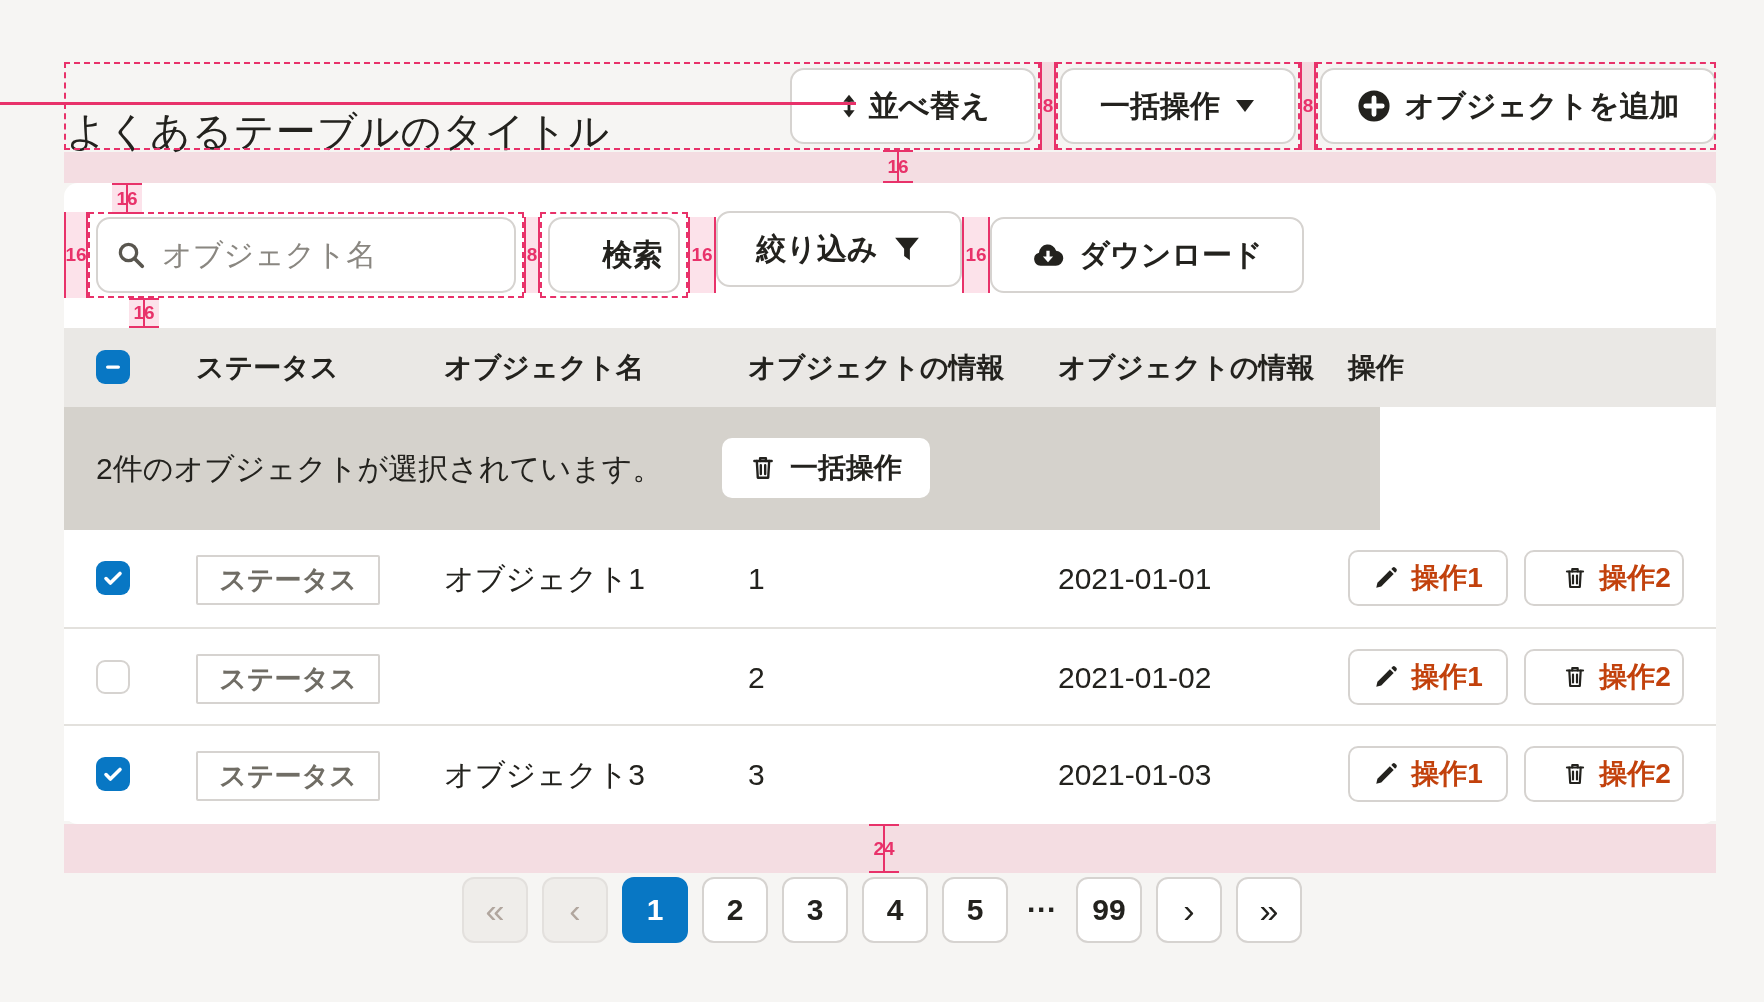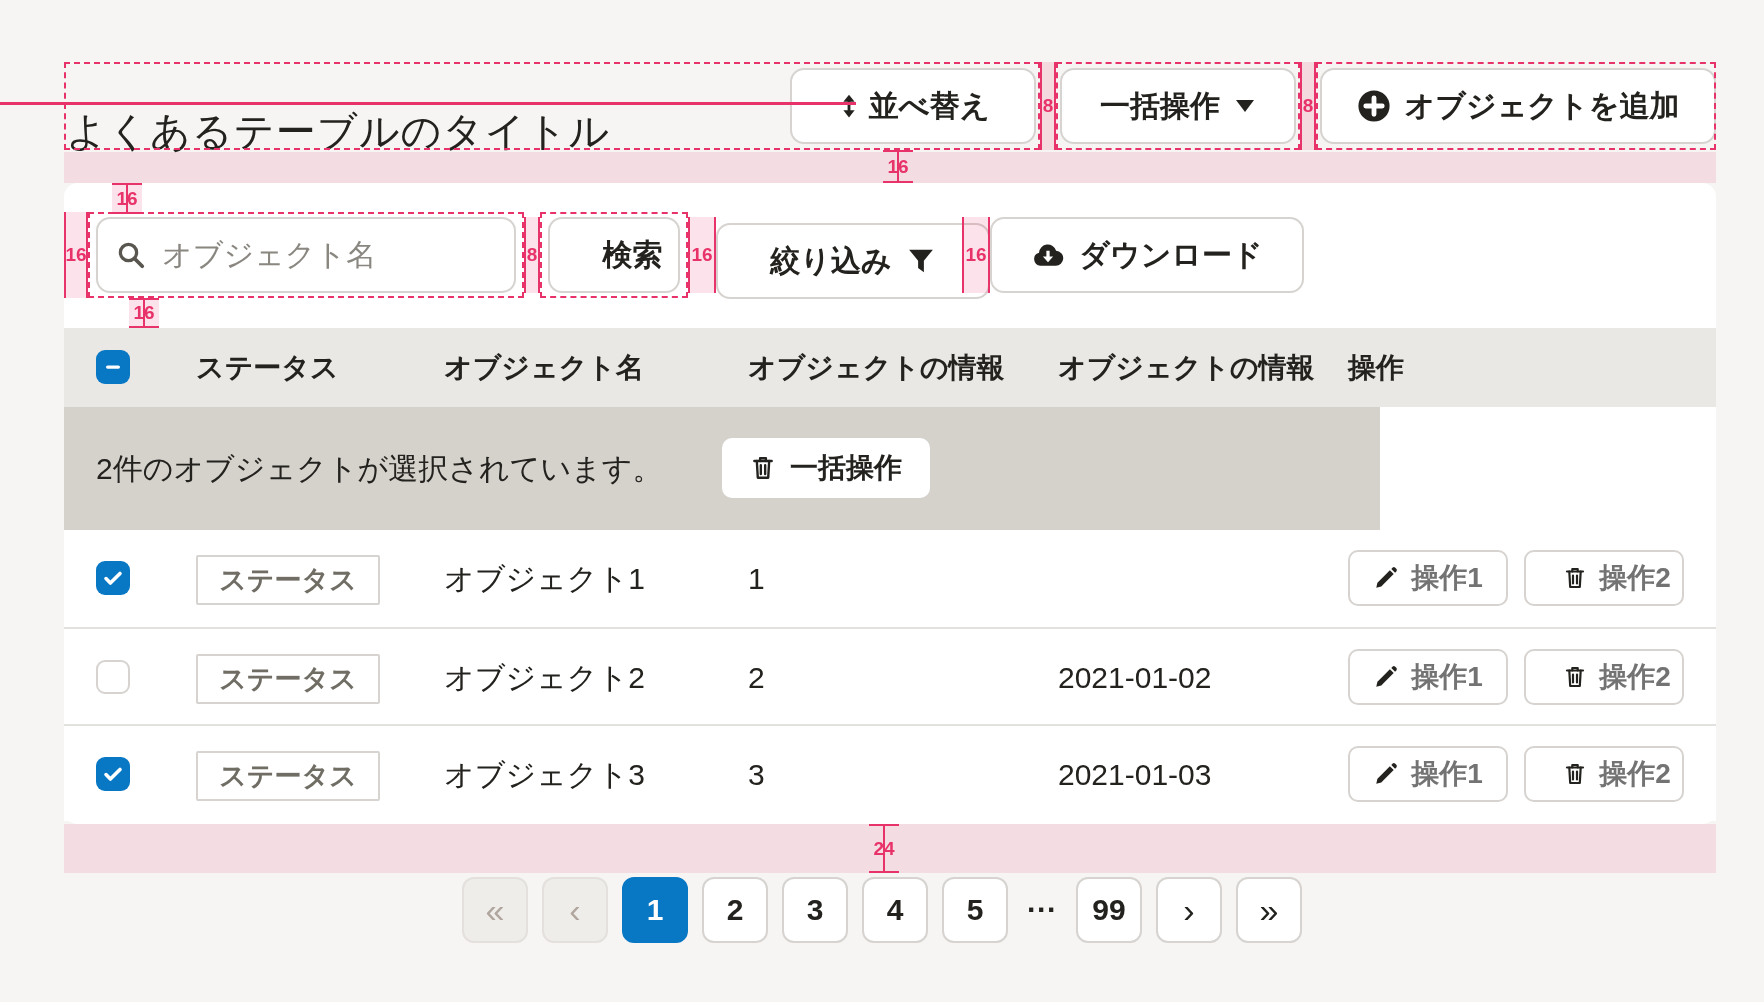--- a/index.html
+++ b/index.html
@@ -17,40 +17,40 @@
   .btn svg{flex:0 0 auto;}
   .btn-sort{left:790px;top:68px;width:246px;gap:7px;}
   .btn-bulk{left:1060px;top:68px;width:236px;}
   .btn-add{left:1320px;top:68px;width:396px;}
 
   .search-box{left:96px;top:217px;width:420px;height:76px;background:#fff;border:2px solid #d6d3d0;
               border-radius:14px;display:flex;align-items:center;gap:14px;padding:0 18px;z-index:10;}
   .search-box input{border:none;outline:none;flex:1;font-size:30px;font-family:inherit;color:#23221e;background:transparent;min-width:0;}
   .search-box input::placeholder{color:#8a8781;}
   .btn-search{left:548px;top:217px;width:132px;padding-left:43px;}
-  .btn-filter{left:716px;top:223px;width:274px;}
+  .btn-filter{left:716px;top:211px;width:246px;}
   .btn-download{left:990px;top:217px;width:314px;}
 
   .thead{left:64px;top:328px;width:1652px;height:79px;background:#eae8e5;z-index:5;}
   .hcell{position:absolute;top:0;line-height:79px;font-weight:bold;font-size:28px;white-space:nowrap;}
   .banner{left:64px;top:407px;width:1316px;height:123px;background:#d5d2cc;z-index:5;}
   .banner-msg{position:absolute;left:32px;top:0;line-height:123px;font-size:30px;white-space:nowrap;}
   .banner-btn{position:absolute;left:658px;top:31px;height:60px;background:#fff;border:none;border-radius:10px;
               display:flex;align-items:center;gap:14px;padding:0 28px;font-weight:bold;font-size:28px;
               color:#23221e;font-family:inherit;cursor:pointer;}
 
   .trow{left:64px;width:1652px;height:97px;background:#fff;z-index:5;}
   .trow.divided{border-top:2px solid #e3e1dd;}
   .cell{position:absolute;top:0;line-height:97px;font-size:30px;white-space:nowrap;}
   .c-name{left:380px;} .c-info1{left:684px;} .c-info2{left:994px;}
   .badge{position:absolute;left:132px;top:25px;width:180px;height:46px;border:2px solid #d6d3d0;border-radius:2px;
          display:flex;align-items:center;justify-content:center;font-size:27px;font-weight:bold;color:#706d65;background:#fff;}
   .act{position:absolute;top:20px;height:56px;width:160px;background:#fff;border:2px solid #d6d3d0;border-radius:10px;
        display:flex;align-items:center;justify-content:center;gap:12px;font-weight:bold;font-size:28px;
-       color:#737373;font-family:inherit;cursor:pointer;}
+       color:#c2410c;font-family:inherit;cursor:pointer;}
   .act1{left:1284px;} .act2{left:1460px;padding-left:32px;}
 
   .cb{position:absolute;left:32px;width:34px;height:34px;border-radius:9px;box-sizing:border-box;cursor:pointer;
       display:flex;align-items:center;justify-content:center;}
   .cb.on{background:#0877c4;}
   .cb.off{background:#fff;border:2px solid #d6d3d0;}
   .thead .cb{top:22px;} .trow .cb{top:31px;}
 
   .pagination{left:0;top:877px;width:1764px;display:flex;justify-content:center;align-items:stretch;gap:14px;height:66px;z-index:5;}
   .pg{min-width:66px;height:66px;box-sizing:border-box;background:#fff;border:2px solid #d6d3d0;border-radius:12px;
@@ -164,20 +164,21 @@
 
   <div class="abs trow" style="top:530px">
     <span class="cb on">
       <svg width="24" height="24" viewBox="0 0 24 24">
           <path d="M5 12.6l4.4 4.4L19 7.4" stroke="#fff" stroke-width="3.6" fill="none" stroke-linecap="round" stroke-linejoin="round"></path>
         </svg>
     </span>
     <span class="badge">ステータス</span>
     <span class="cell c-name">オブジェクト1</span>
     <span class="cell c-info1">1</span>
+    <span class="cell c-info2">2021-01-01</span>
     <button class="act act1">
       <svg width="26" height="26" viewBox="0 0 24 24">
           <path d="M3 21l1.1-4.6L15.6 4.9l3.5 3.5L7.6 19.9z" fill="#23221e"></path>
           <path d="M16.9 3.6l3.5 3.5 1.1-1.1a1.8 1.8 0 0 0 0-2.5l-1-1a1.8 1.8 0 0 0-2.5 0z" fill="#23221e"></path>
         </svg>
       <span>操作1</span>
     </button>
     <button class="act act2">
       <svg width="24" height="24" viewBox="0 0 24 24">
           <g stroke="#23221e" stroke-width="2.2" fill="none" stroke-linecap="round" stroke-linejoin="round">
@@ -187,21 +188,20 @@
             <path d="M10 9.5v8M14 9.5v8"></path>
           </g>
         </svg>
       <span>操作2</span>
     </button>
   </div>
 
   <div class="abs trow divided" style="top:627px">
     <span class="cb off"></span>
     <span class="badge">ステータス</span>
-    <span class="cell c-name">オブジェクト2</span>
     <span class="cell c-info1">2</span>
     <span class="cell c-info2">2021-01-02</span>
     <button class="act act1">
       <svg width="26" height="26" viewBox="0 0 24 24">
           <path d="M3 21l1.1-4.6L15.6 4.9l3.5 3.5L7.6 19.9z" fill="#23221e"></path>
           <path d="M16.9 3.6l3.5 3.5 1.1-1.1a1.8 1.8 0 0 0 0-2.5l-1-1a1.8 1.8 0 0 0-2.5 0z" fill="#23221e"></path>
         </svg>
       <span>操作1</span>
     </button>
     <button class="act act2">

